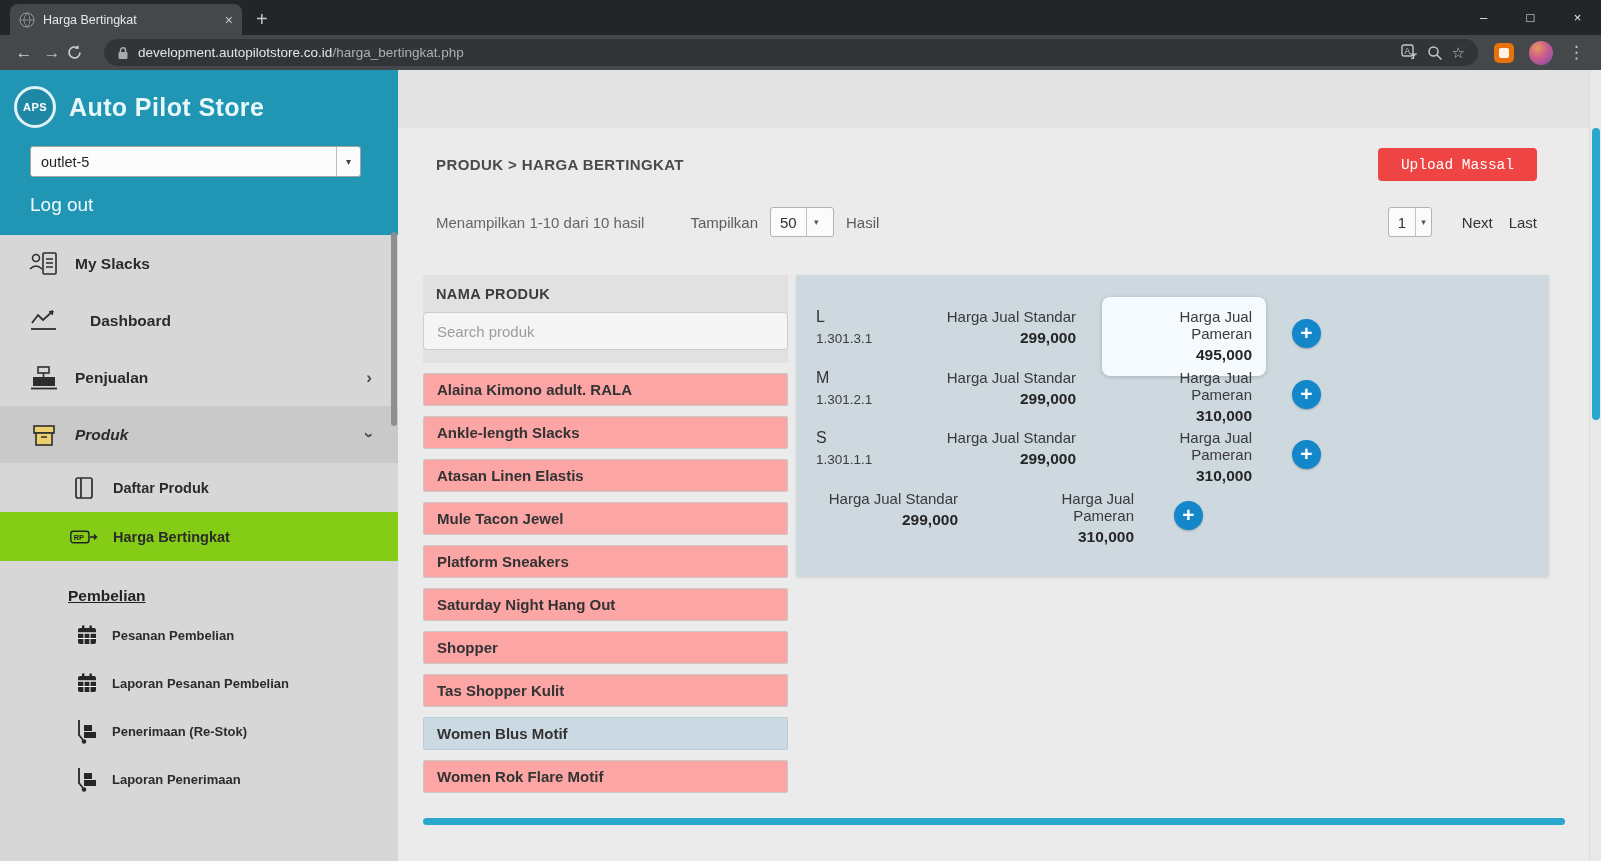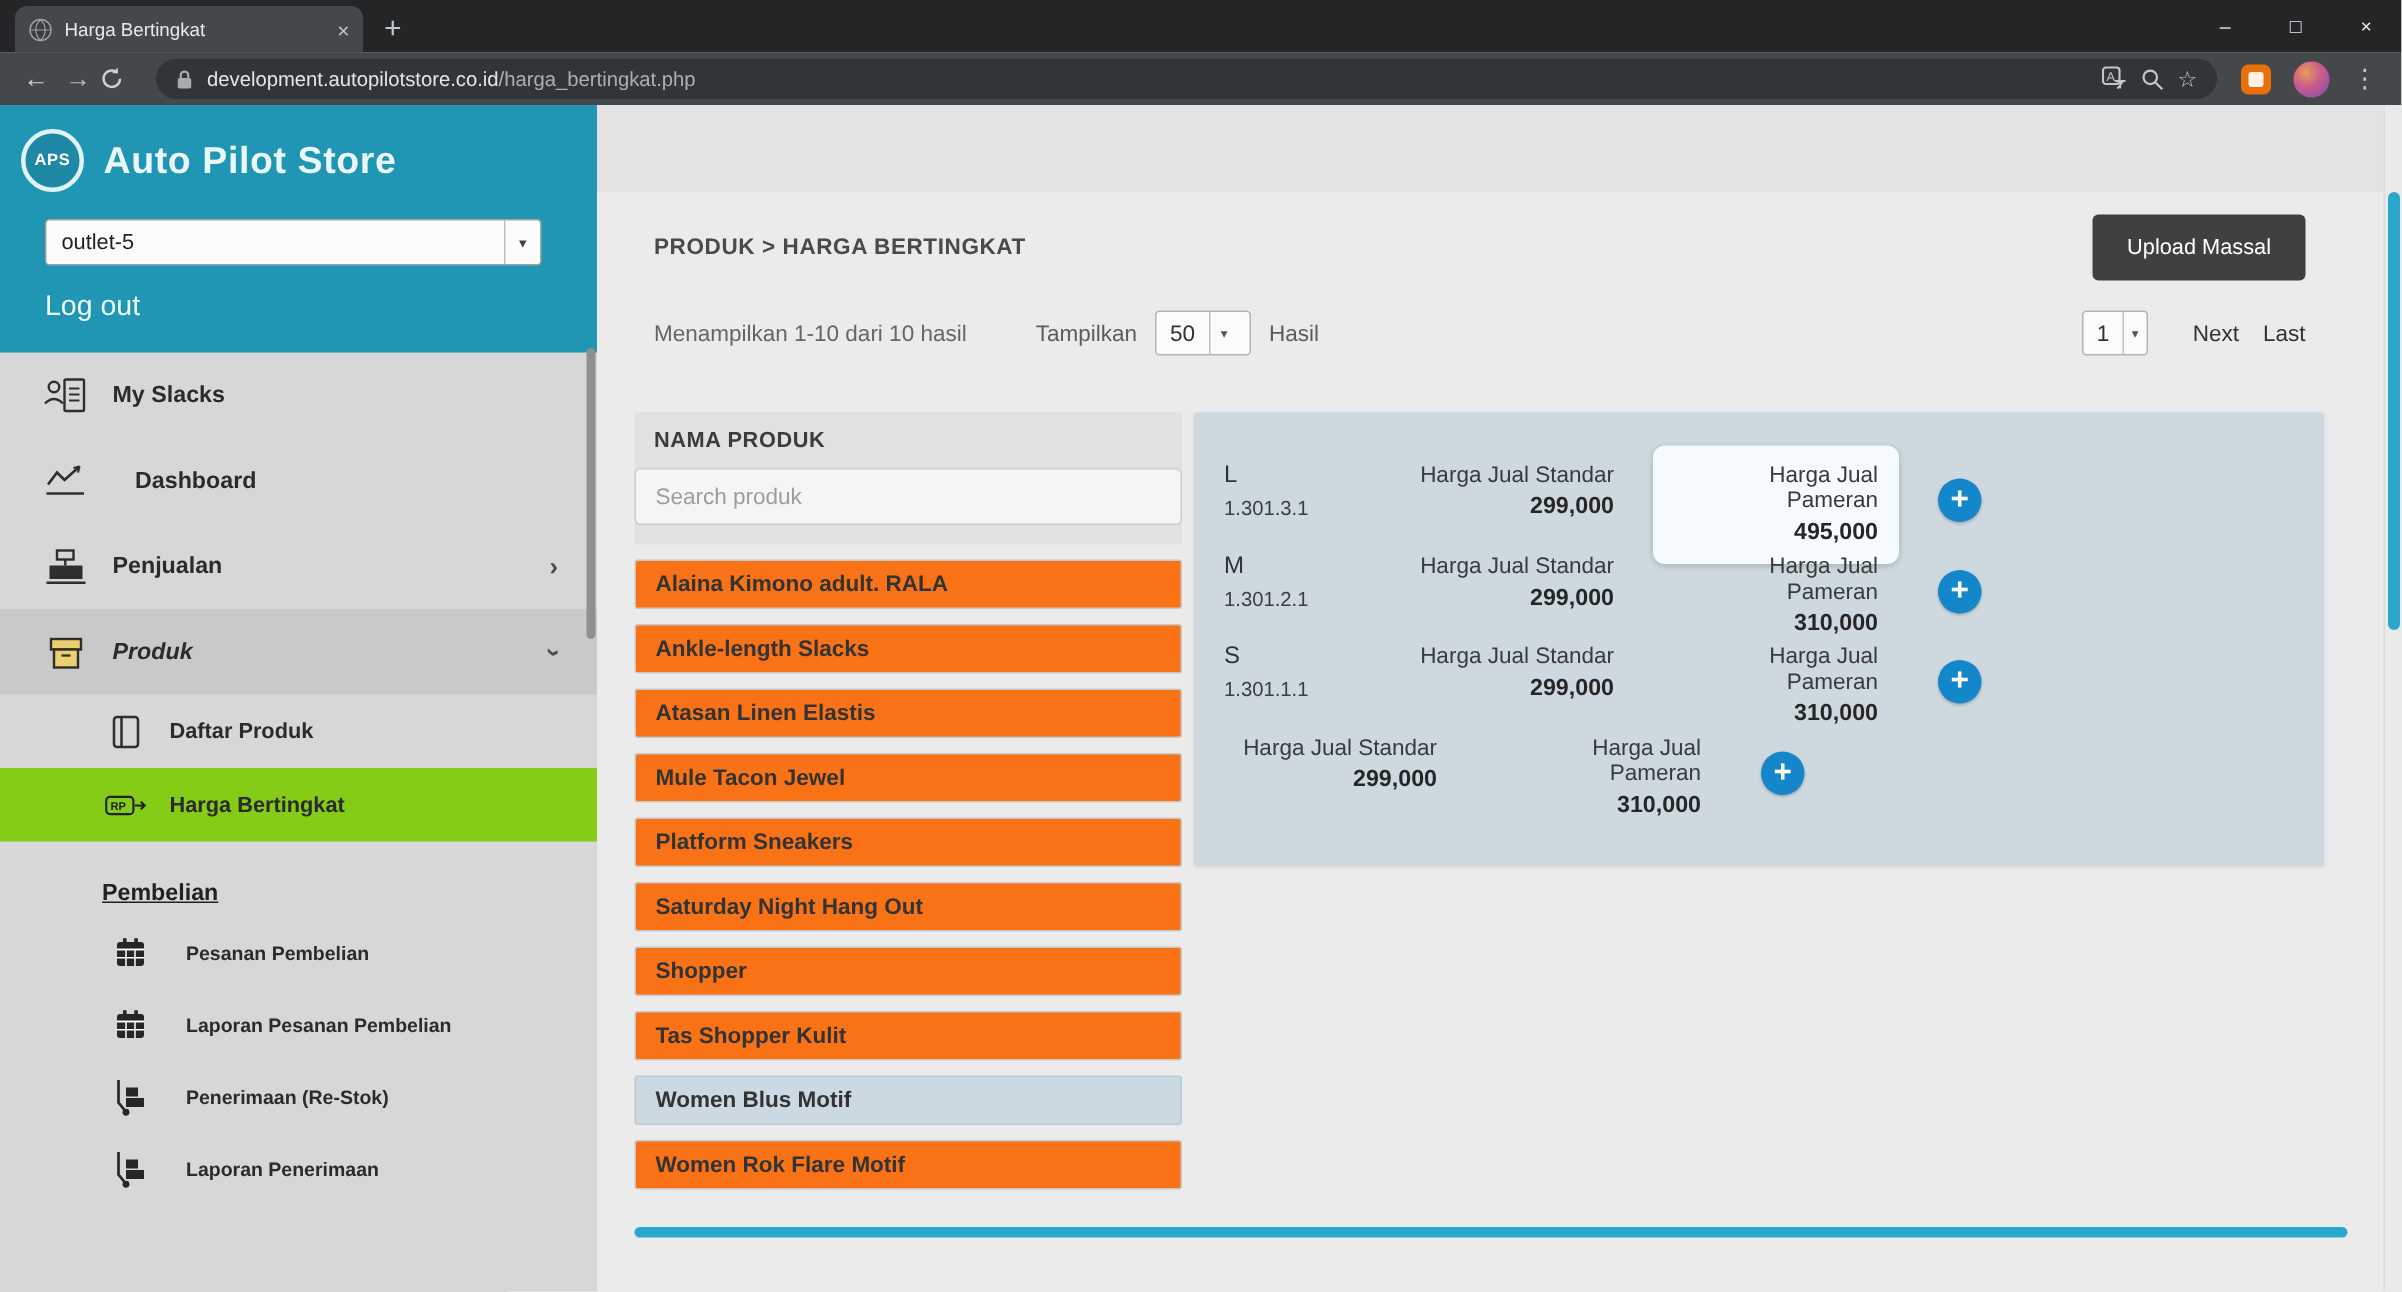--- a/index.html
+++ b/index.html
@@ -57,34 +57,34 @@
   .menu-item .mi-icon { width:32px; display:flex; justify-content:center; flex:none; }
   .menu-item .chev { position:absolute; right:26px; color:#4b4b4b; font-size:17px; font-weight:bold; }
   .chev-down { display:inline-block; transform:rotate(90deg); }
   .menu-item.produk { background:#c9c9c9;font-style:italic; }
   .sub-item { height:49px; display:flex; align-items:center; padding-left:70px; gap:15px;
               font-size:14.5px; color:#2b2b2b; font-weight:600; }
   .sub-item .mi-icon { width:28px; display:flex; justify-content:center; flex:none; }
   .sub-item.active { background:#84cc16; }
   .section-header { margin:26px 0 6px; padding-left:68px; font-size:15.5px; font-weight:bold;
                     color:#222; text-decoration:underline; }
-  .small-item { height:48px; display:flex; align-items:center; padding-left:74px; gap:24px;
+  .small-item { height:48px; display:flex; align-items:center; padding-left:74px; gap:12px;
                 font-size:13px; color:#2b2b2b; font-weight:600; }
   .small-item .mi-icon { width:26px; display:flex; justify-content:center; flex:none; }
   .side-scroll-thumb { position:absolute; right:1px; top:162px; width:6px; height:194px;
                        background:#8f8f8f; border-radius:3px; }
 
   
   .content { flex:1; position:relative; background:#ebebeb; }
   .content::before { content:""; position:absolute; top:0; left:0; right:0; height:58px; background:#e3e3e3; }
   .content-header { position:relative; display:flex; align-items:center; justify-content:space-between;
                     margin-top:78px; padding:0 64px 0 38px; height:33px; }
   .breadcrumb { font-size:15px; font-weight:bold; color:#4a4a4a; letter-spacing:.4px; }
-  .upload-btn { height:44px; padding:0 23px; background:#404040; color:#fff; border:none;
-                border-radius:4px; font-size:14.5px; font-family:Liberation Sans, sans-serif; }
+  .upload-btn { height:33px; padding:0 23px; background:#ef4444; color:#fff; border:none;
+                border-radius:4px; font-size:14.5px; font-family:Liberation Mono, monospace; }
   .controls-row { display:flex; align-items:center; margin-top:26px; padding:0 64px 0 38px;
                   font-size:15px; color:#5c5c5c; height:30px; }
   .showing { margin-right:46px; color:#666; }
   .mini-select { height:30px; background:#fbfbfb; border:1px solid #b3b3b3; border-radius:3px;
                  display:flex; align-items:stretch; color:#333; margin:0 12px; }
   .mini-select .val { display:flex; align-items:center; padding:0 9px; }
   .mini-select .arr { width:20px; border-left:1px solid #c2c2c2; display:flex; align-items:center;
                  justify-content:center; font-size:9px; color:#555; }
   .pager { margin-left:auto; display:flex; align-items:center; color:#333; }
   .pager .mini-select { margin:0 14px 0 0; }
@@ -93,21 +93,21 @@
   .body-row { display:flex; align-items:flex-start; margin-top:38px; padding-left:25px; }
 
   .product-panel { width:365px; flex:none; }
   .panel-head { background:#e1e1e1; padding:11px 0 13px; }
   .panel-head h3 { font-size:14.5px; font-weight:bold; color:#3c3c3c; letter-spacing:.4px;
                    margin:0 0 10px 13px; }
   .search-input { width:100%; height:38px; background:#f5f5f5; border:1px solid #cdcdcd;
                   border-radius:4px; padding:0 13px; font-size:15px; color:#333; font-family:inherit; }
   .search-input::placeholder { color:#9d9d9d; }
   .product-list { margin-top:6px; }
-  .product-item { height:33px; background:#f97316; border:1px solid #c8c8c8; border-radius:2px;
+  .product-item { height:33px; background:#fca5a5; border:1px solid #c8c8c8; border-radius:2px;
                   margin-top:10px; display:flex; align-items:center; padding-left:13px;
                   font-size:15px; font-weight:600; color:#333; }
   .product-item.selected { background:#cbd9e3; border-color:#bccbd6; }
 
   .variant-panel { flex:1; margin:0 52px 0 8px; background:#cdd8df; border-radius:2px;
                    box-shadow:0 1px 3px rgba(0,0,0,.10); padding:23px 0 18px 20px; min-height:302px; }
   .variant-row { display:flex; align-items:flex-start; height:60.5px; }
   .cell-size { width:118px; padding-top:10px; }
   .cell-size .size { font-size:16px; color:#333; }
   .cell-size .code { font-size:13.5px; color:#3d3d3d; margin-top:5px; }

